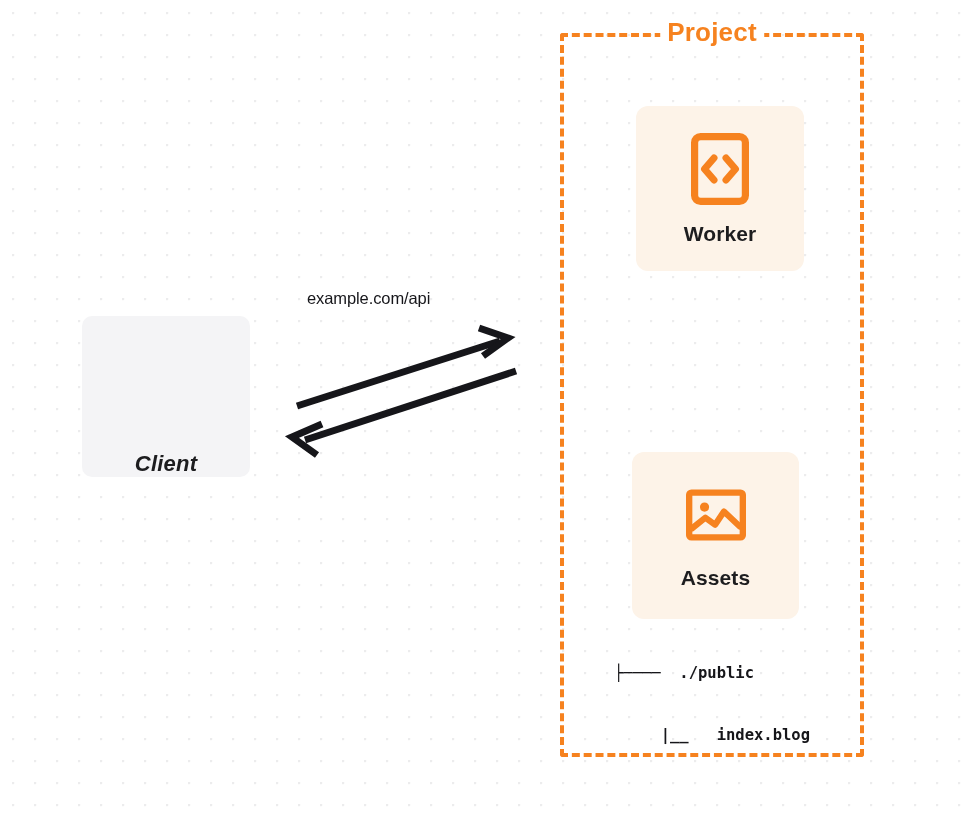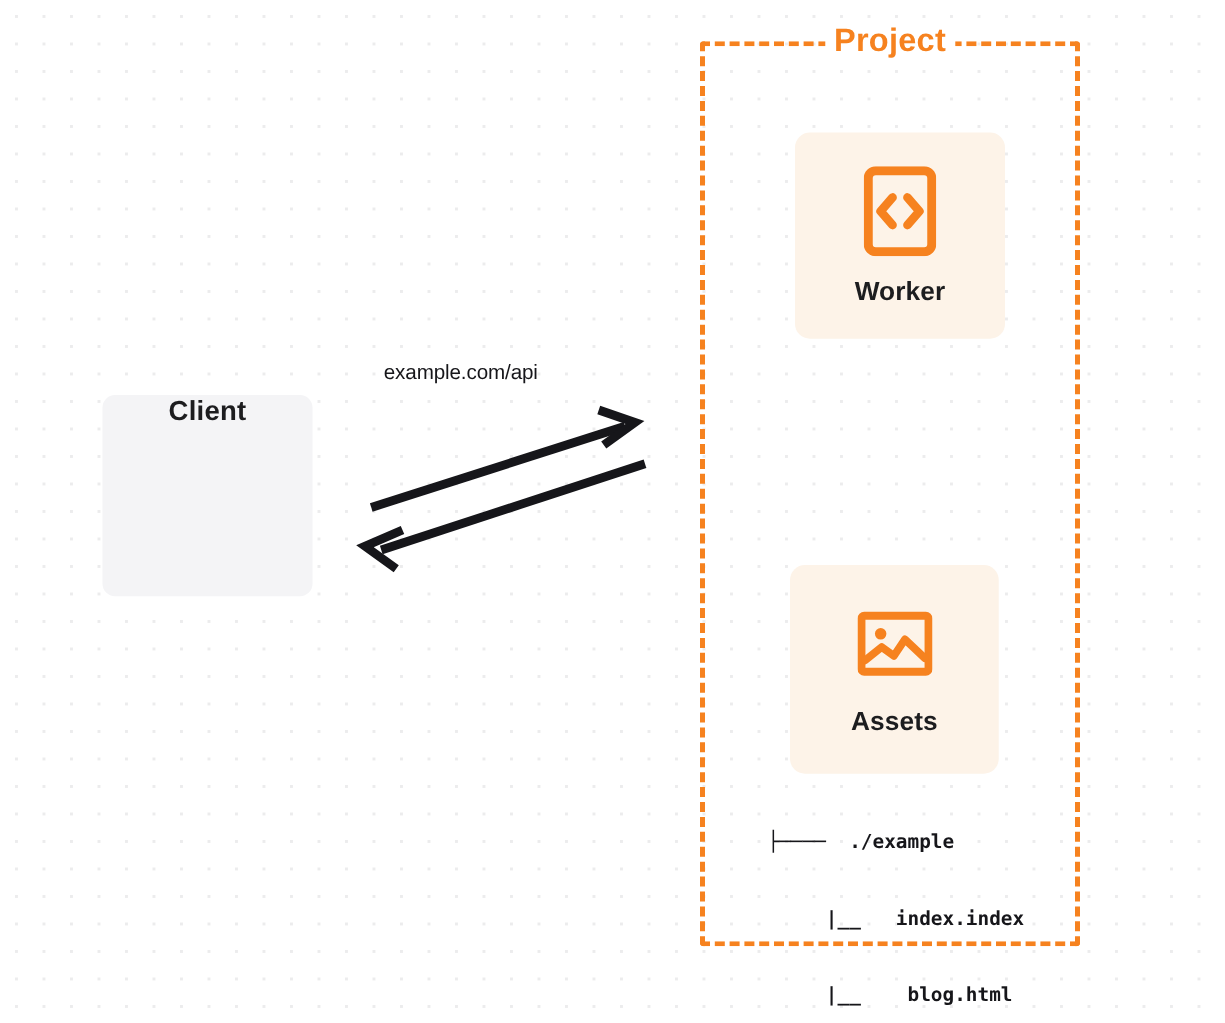--- a/index.html
+++ b/index.html
@@ -28,22 +28,23 @@
   
   #client-node {
     position: absolute;
     left: 82px;
     top: 316px;
     width: 168px;
     height: 161px;
     background-color: #f4f4f6;
     border-radius: 10px;
     display: flex;
-    align-items: flex-start;
+    align-items: flex-end;
     justify-content: center;
+    font-style: italic;
   }
   #client-node .node-label {
     font-size: 22px;
     font-weight: bold;
     color: #1d1d1f;
     letter-spacing: 0.2px;
   }
 
   
   #connection-label {
@@ -196,20 +197,19 @@
         <svg viewBox="0 0 58 72" width="58" height="72" xmlns="http://www.w3.org/2000/svg">
           <rect x="3.6" y="3.6" width="50.8" height="64.8" rx="6" ry="6" fill="none" stroke="#f6821f" stroke-width="7.2"></rect>
           <polyline points="23,25 13.5,36 23,47" fill="none" stroke="#f6821f" stroke-width="7" stroke-linecap="round" stroke-linejoin="round"></polyline>
           <polyline points="35,25 44.5,36 35,47" fill="none" stroke="#f6821f" stroke-width="7" stroke-linecap="round" stroke-linejoin="round"></polyline>
         </svg>
       </span>
       <span class="service-label">Worker</span>
     </div>
 
     <div id="assets-file-tree">
-      <span class="tree-row">├────  ./example</span>
-      <span class="tree-row">     |__   index.index</span>
-      <span class="tree-row">     |__    blog.html</span>
+      <span class="tree-row">├────  ./public</span>
+      <span class="tree-row">     |__   index.blog</span>
       
     </div>
 
   </div>
 </div>
 
 </body></html>

